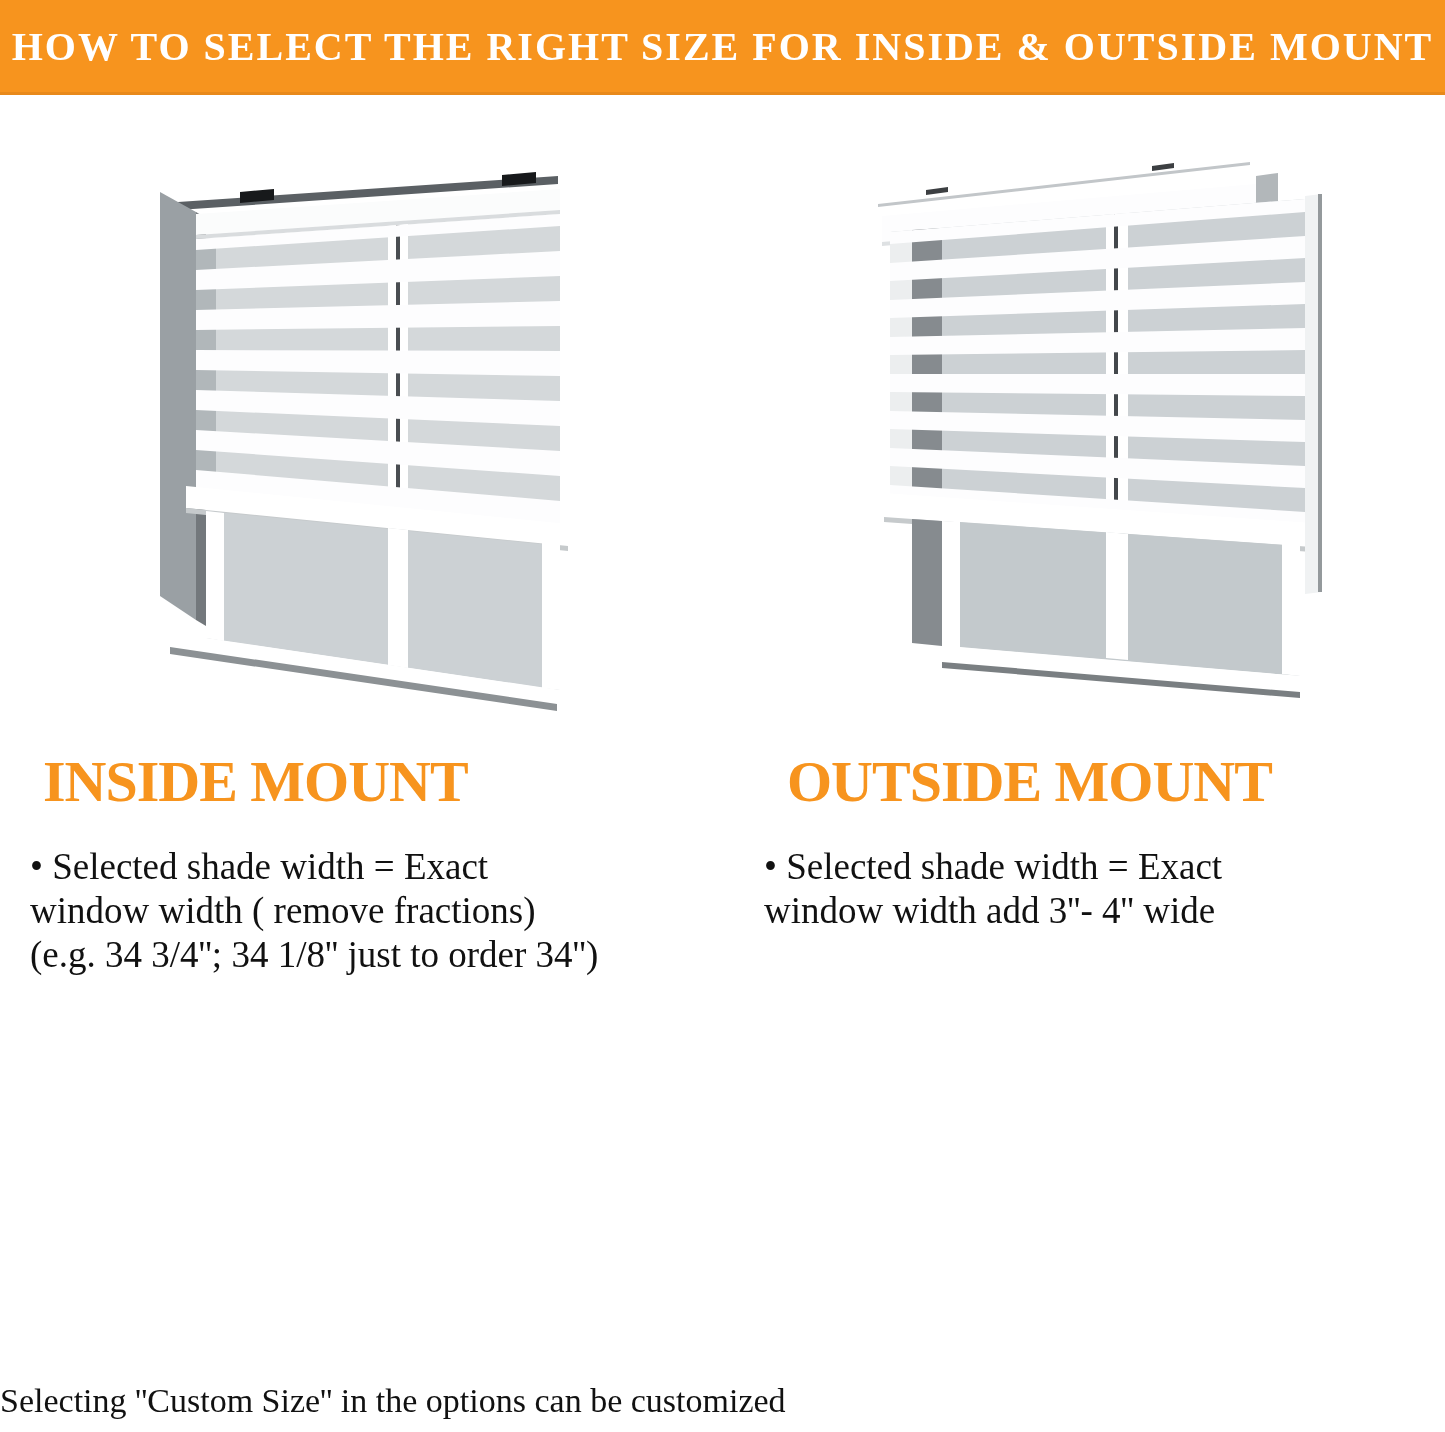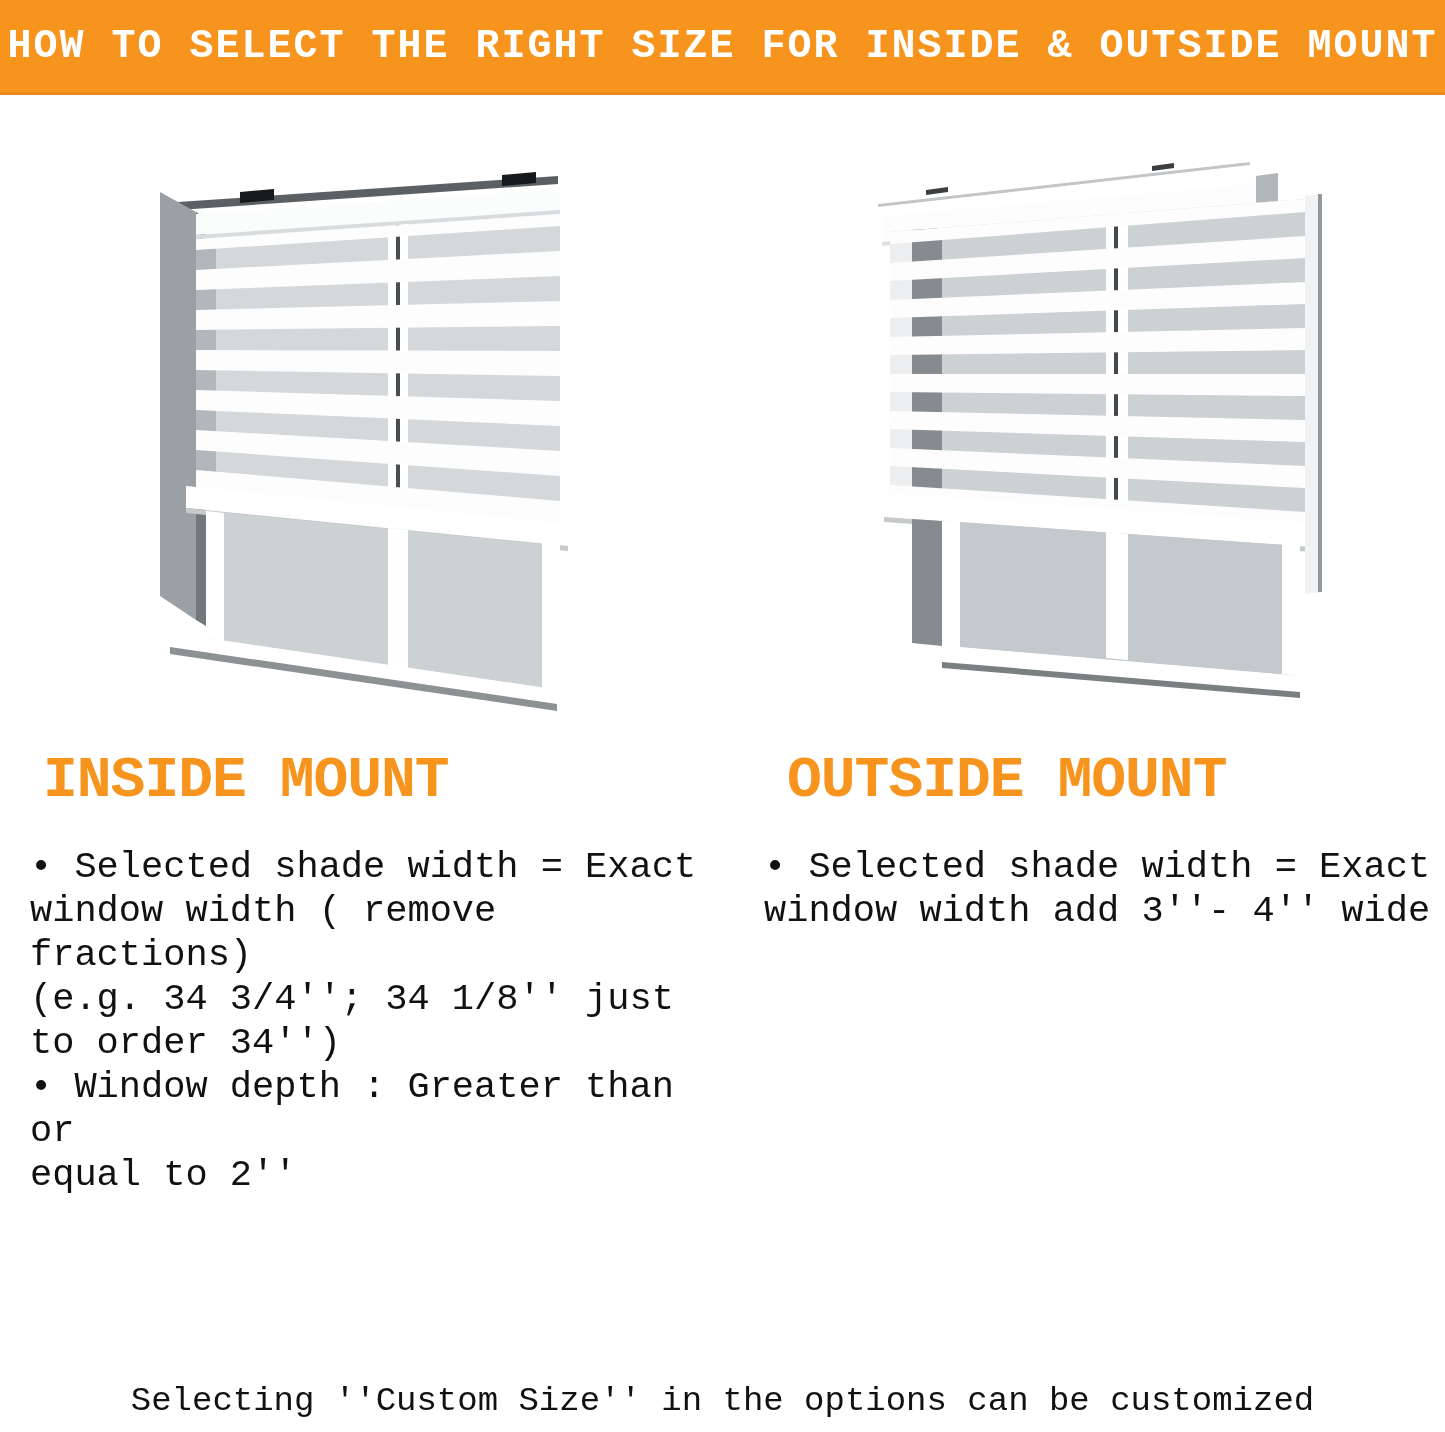--- a/index.html
+++ b/index.html
@@ -1,20 +1,20 @@
 <!DOCTYPE html>
 <html><head>
 <meta charset="utf-8">
 <style>
   html,body{margin:0;padding:0;background:#ffffff;}
   .page{
     position:relative;
     width:1445px;height:1432px;
     background:#ffffff;
-    font-family:Liberation Mono, monospace;
+    font-family:Liberation Serif, serif;
     overflow:hidden;
   }
   .banner{
     position:absolute;left:0;top:0;width:1445px;height:95px;
     display:flex;align-items:center;justify-content:center;
     border-bottom:3px solid #e8891b;
     box-sizing:border-box;
   }
   .banner h1{
     margin:0;color:#ffffff;
@@ -33,21 +33,21 @@
   .h-outside{left:787px;top:748px;}
   .notes{
     position:absolute;top:845px;width:672px;
     font-size:37px;line-height:44px;color:#111111;
   }
   .col-left{left:30px;}
   .col-right{left:764px;}
   .notes p{margin:0;white-space:pre-line;}
   .footer-note{
     position:absolute;left:0;top:1382px;width:1445px;
-    margin:0;text-align:center;
+    margin:0;text-align:left;
     font-size:34px;color:#111111;
   }
 </style>
 </head>
 <body>
 
 <div class="page">
 
   <header class="banner" style="background: rgb(247, 148, 30);">
     <h1>HOW TO SELECT THE RIGHT SIZE FOR INSIDE &amp; OUTSIDE MOUNT</h1>
@@ -161,22 +161,20 @@
     </svg>
   </div>
 
   <h2 class="mount-heading h-outside" style="color: rgb(247, 148, 30);">OUTSIDE MOUNT</h2>
   <h2 class="mount-heading h-inside" style="color: rgb(247, 148, 30);">INSIDE MOUNT</h2>
 
   <div class="notes col-left">
     <p>• Selected shade width = Exact
 window width ( remove fractions)
 (e.g. 34 3/4''; 34 1/8'' just to order 34'')</p>
-    <p>• Window depth : Greater than or
-equal to 2''</p>
   </div>
 
   <div class="notes col-right">
     <p>• Selected shade width = Exact
 window width add 3''- 4'' wide</p>
   </div>
 
   <p class="footer-note">Selecting ''Custom Size'' in the options can be customized</p>
 
 </div>

